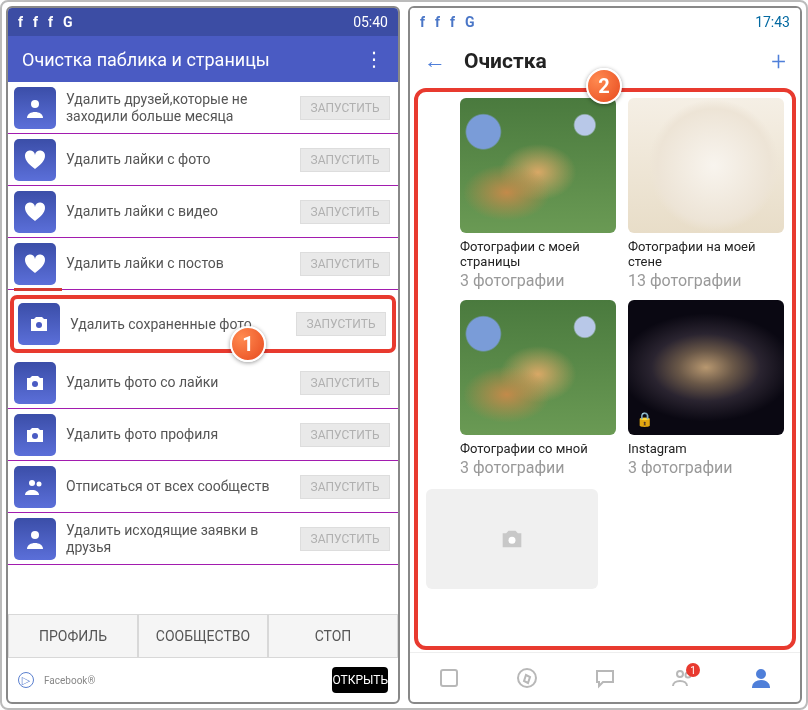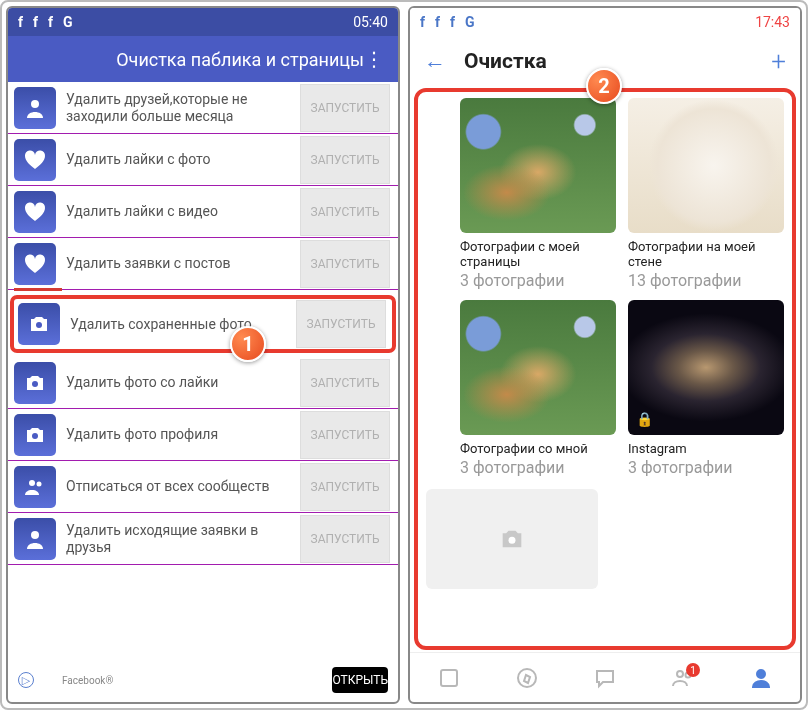--- a/index.html
+++ b/index.html
@@ -24,41 +24,41 @@
   
   .statusbar {
     height: 28px; background: #3c4da4;
     display: flex; justify-content: space-between; align-items: center;
     padding: 0 10px; color: #fff; font-size: 14px;
   }
   .statusbar.white { background: #fff; color: #4a76c7; }
   .statusbar .icons { display: flex; gap: 10px; font-weight: bold; }
   .appbar {
     height: 46px; background: #4a5bc3;
-    display: flex; align-items: center; justify-content: flex-end;
+    display: flex; align-items: center; justify-content: space-between;
     padding: 0 14px; color: #fff; font-size: 18px;
   }
   .appbar .dots { font-size: 20px; line-height: 1; }
   .list { flex: 1; overflow: hidden; background: #fff; }
   .row {
     display: flex; align-items: center;
     height: 52px; padding: 0 8px 0 6px;
     border-bottom: 1px solid #a21caf;
     gap: 10px;
   }
   .row .icon {
     width: 42px; height: 42px; border-radius: 5px;
     background: linear-gradient(#3b4ea8,#5b6fd9);
     display: flex; align-items: center; justify-content: center;
     color: #fff; flex-shrink: 0;
   }
   .row .icon svg { width: 24px; height: 24px; fill: #fff; }
   .row .lbl { flex: 1; font-size: 14px; color: #555; line-height: 1.2; }
   .row .btn {
-    width: 90px; height: 48px; background: #e9e9e9;
+    width: 90px; height: 24px; background: #e9e9e9;
     display: flex; align-items: center; justify-content: center;
     font-size: 12px; color: #b0b0b0; border: 1px solid #ddd;
   }
   .row.highlight {
     border: 4px solid #e83a2f; border-radius: 7px;
     margin: 4px 2px; padding: 2px 6px 2px 4px;
     height: 58px;
   }
   .thin-red { height:3px; background:#d43b33; width:48px; margin-left:6px; margin-top:-2px; }
   .tabs {
@@ -66,21 +66,21 @@
   }
   .tabs > div {
     flex: 1; display: flex; align-items: center; justify-content: center;
     font-size: 14px; color: #555; border: 1px solid #d8d8d8;
     background: #f5f5f5;
   }
   .ad {
     height: 44px; display: flex; align-items: center;
     gap: 10px; padding: 0 10px;
   }
-  .ad .t { flex:1; font-size:13px; color:#333; line-height:1.1;margin-left:18px; }
+  .ad .t { flex:1; font-size:13px; color:#333; line-height:1.1; }
   .ad .s { font-size:10px; color:#888; }
   .ad .open {
     background:#000; color:#fff; font-size:12px; padding:6px 0;
     border-radius:4px;
   }
   .ad .x { font-size:11px; color:#5a7fcf; border:1px solid #5a7fcf; border-radius:50%; width:16px; height:16px; display:flex;align-items:center;justify-content:center;}
   
   .badge {
     width:36px;height:36px;border-radius:50%;
     background: radial-gradient(circle at 30% 30%, #ff8a50, #e74a1f);
@@ -193,21 +193,21 @@
         </div>
       <div class="lbl">Удалить лайки с видео</div>
       <div class="btn">ЗАПУСТИТЬ</div>
     </div>
     <div class="row">
       <div class="icon">
           <svg viewBox="0 0 24 24">
             <path d="M12 21C7 17 2 13 2 8a5 5 0 0 1 10-1 5 5 0 0 1 10 1c0 5-5 9-10 13z"></path>
           </svg>
         </div>
-      <div class="lbl">Удалить заявки с постов</div>
+      <div class="lbl">Удалить лайки с постов</div>
       <div class="btn">ЗАПУСТИТЬ</div>
     </div>
     <div class="thin-red"></div>
     <div class="row highlight">
       <div class="icon">
           <svg viewBox="0 0 24 24">
             <path d="M4 7h3l2-2h6l2 2h3v12H4z"></path>
             <circle cx="12" cy="13" r="3" fill="#4a5bc3"></circle>
           </svg>
         </div>
@@ -250,40 +250,45 @@
           <svg viewBox="0 0 24 24">
             <circle cx="12" cy="8" r="4"></circle>
             <path d="M4 22c0-4 4-6 8-6s8 2 8 6z"></path>
           </svg>
         </div>
       <div class="lbl">Удалить исходящие заявки в друзья</div>
       <div class="btn">ЗАПУСТИТЬ</div>
     </div>
   </div>
 
+  <div class="tabs">
+    <div>ПРОФИЛЬ</div>
+    <div>СООБЩЕСТВО</div>
+    <div>СТОП</div>
+  </div>
   <div class="ad">
     <span class="x">▷</span>
     <div class="t">
       <div class="s">Facebook®</div>
     </div>
     <div class="open">ОТКРЫТЬ</div>
   </div>
 
   <div class="badge" style="left:222px; top:318px;">1</div>
 </div>
 
 <div class="phone">
   <div class="statusbar white">
     <div class="icons">
       <span>f</span>
       <span>f</span>
       <span>f</span>
       <span>G</span>
     </div>
-    <div style="color:#ef4444">17:43</div>
+    <div style="color:#0369a1">17:43</div>
   </div>
   <div class="header2">
     <div class="back">←</div>
     <div class="title">Очистка</div>
     <div class="plus">+</div>
   </div>
 
   <div class="red-wrap">
     <div class="grid">
       <div class="album">

